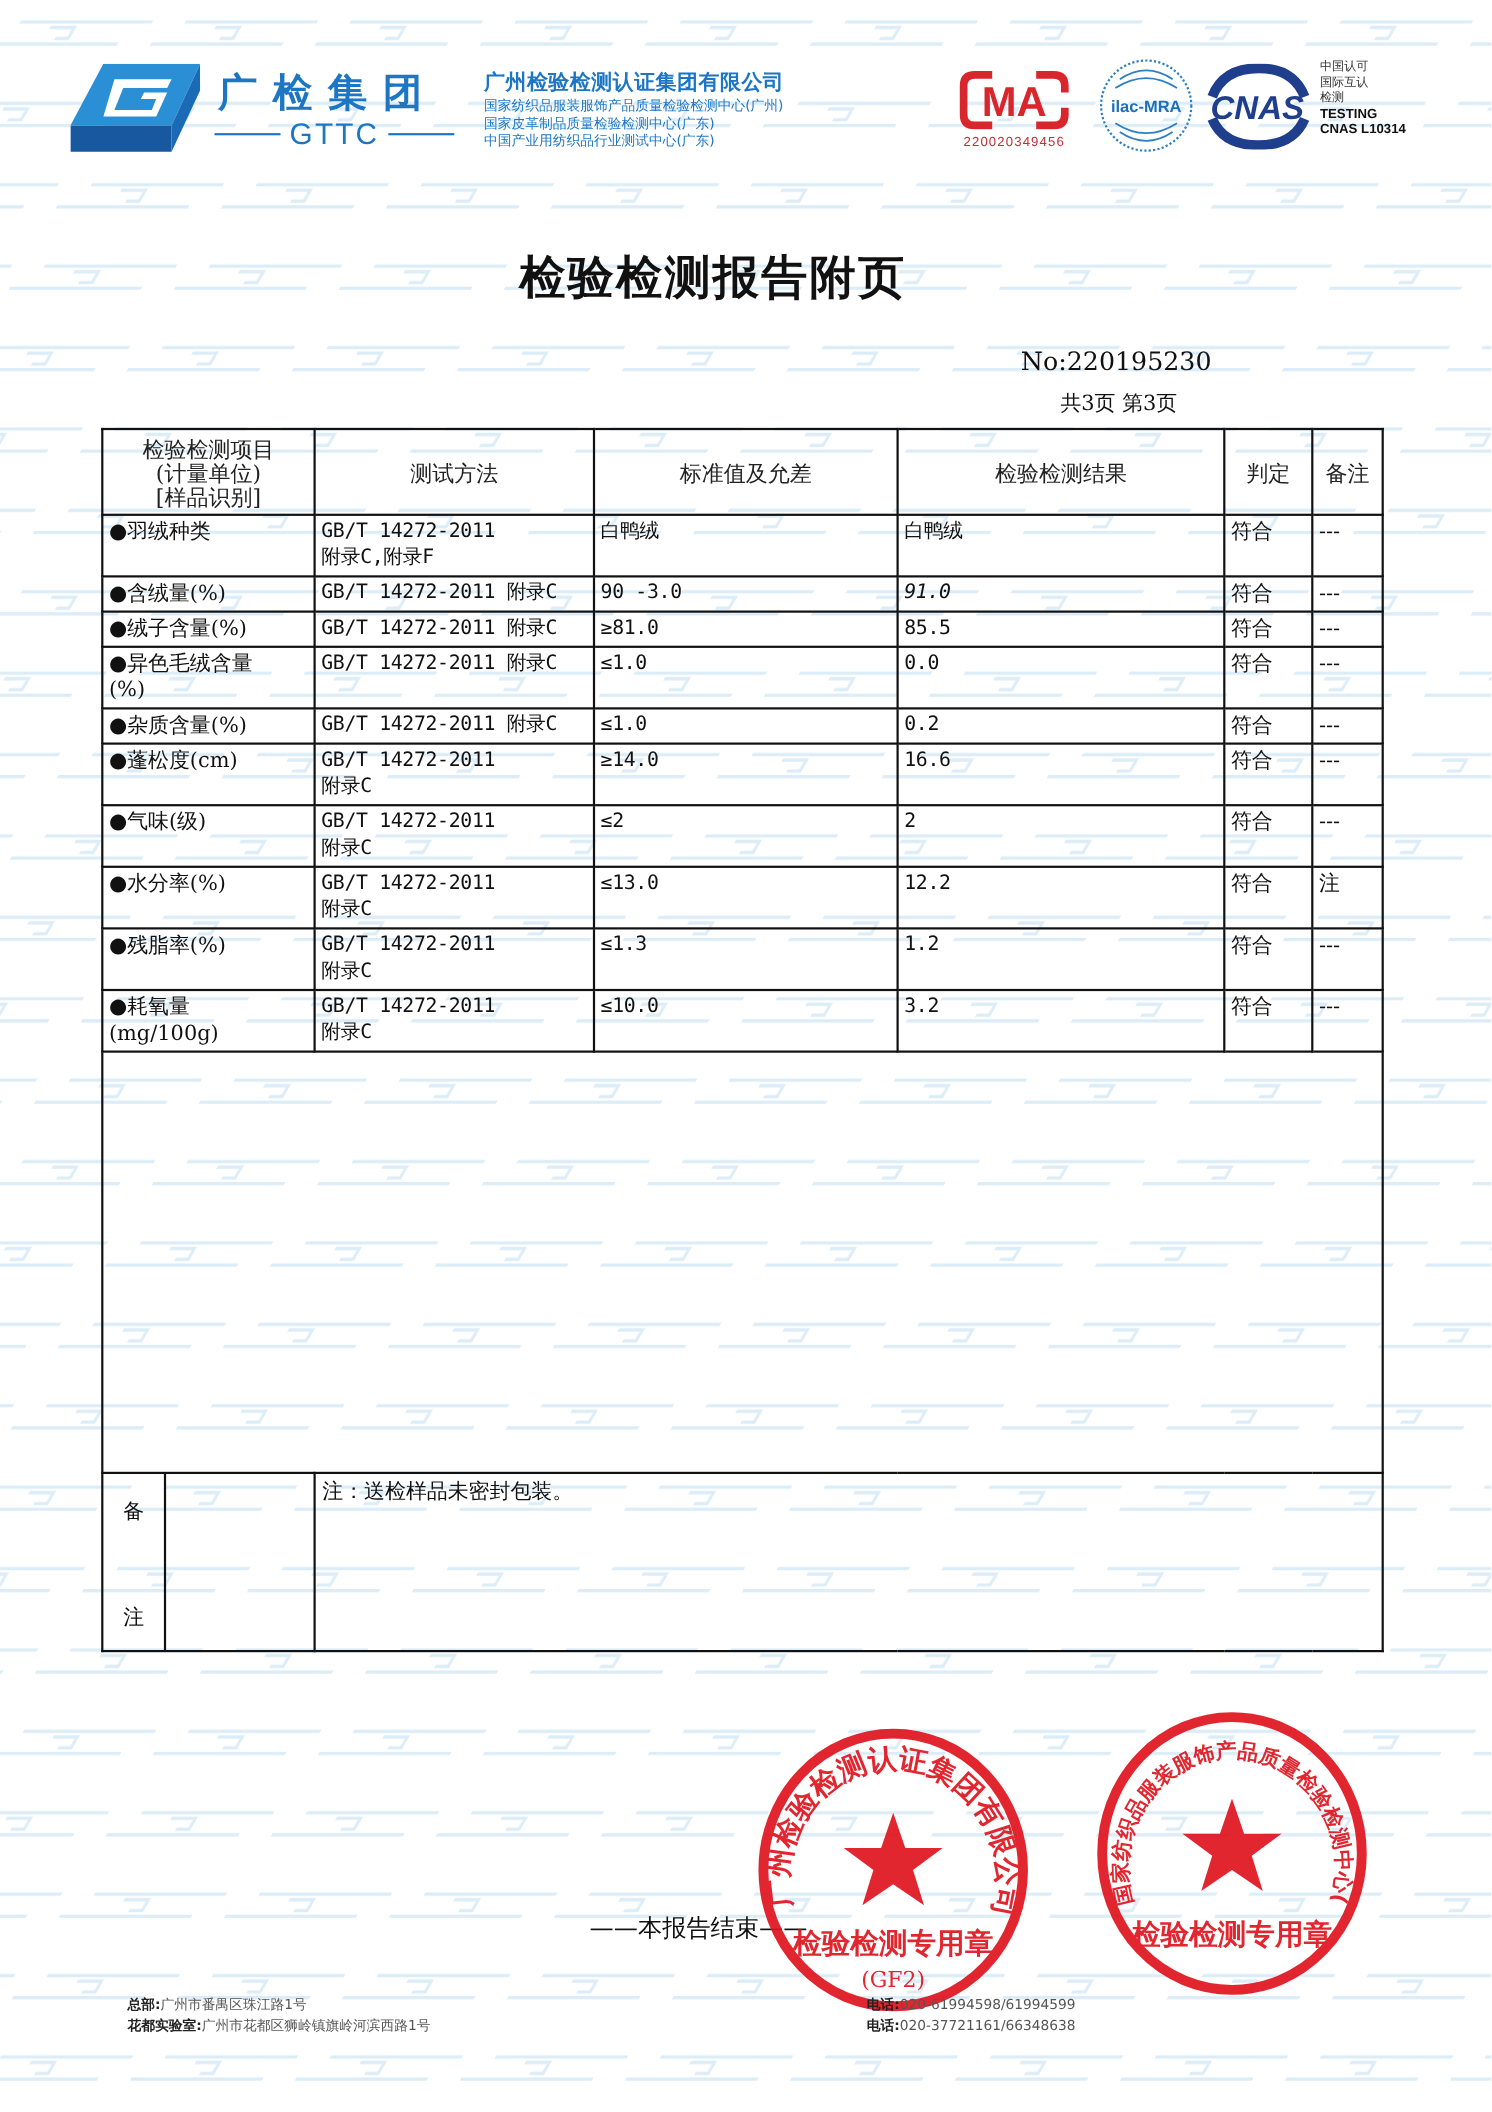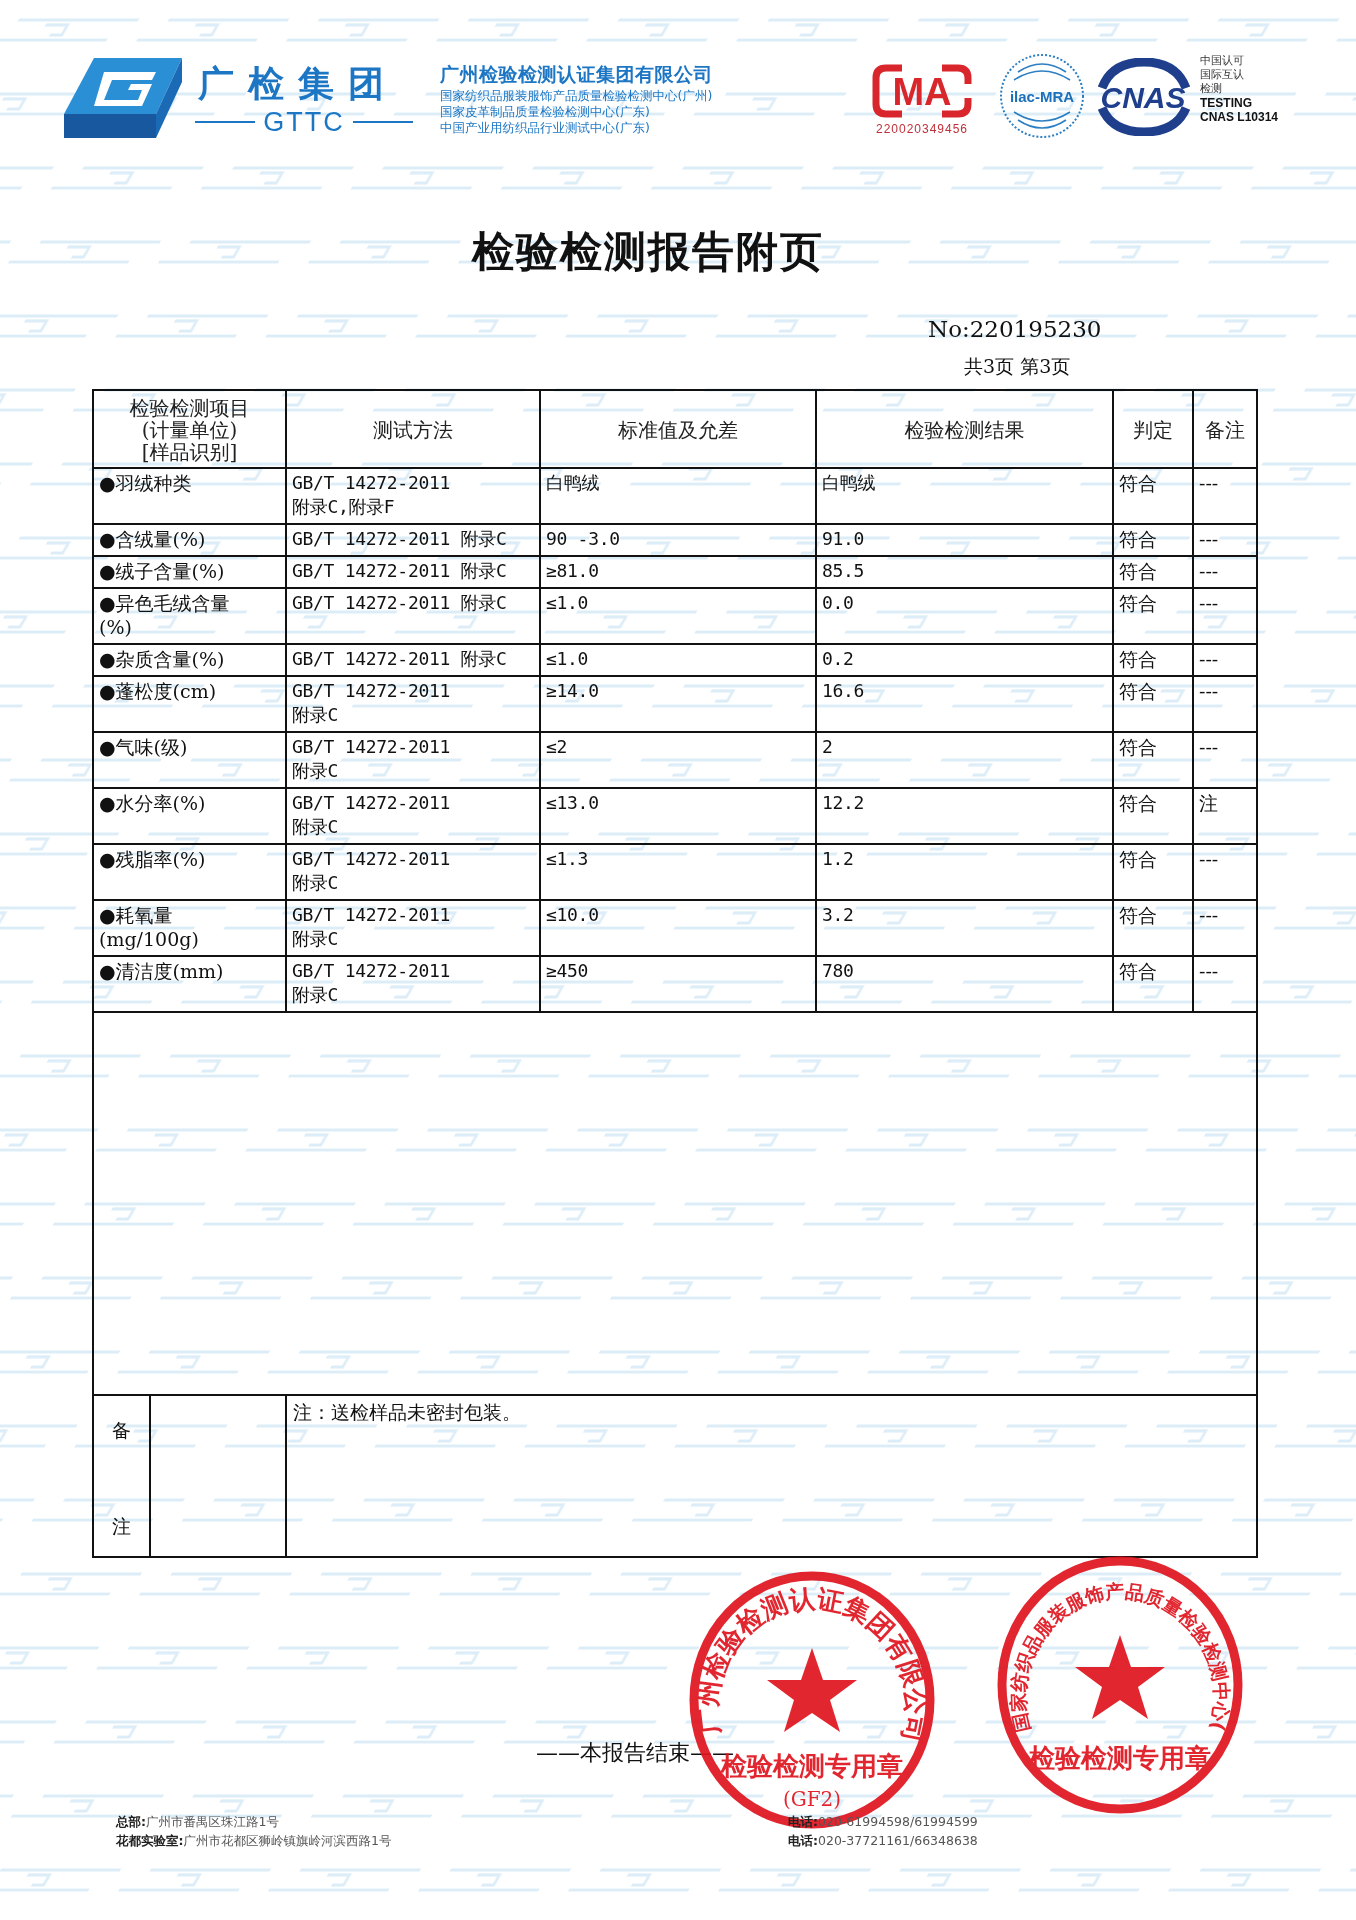--- a/index.html
+++ b/index.html
@@ -143,21 +143,21 @@
 附录C,附录F</td>
         <td class="mono" style="white-space: pre-line;">白鸭绒</td>
         <td class="mono" style="white-space: pre-line;">白鸭绒</td>
         <td style="white-space: pre-line;">符合</td>
         <td style="white-space: pre-line;">---</td>
       </tr>
       <tr style="height: 32px;">
         <td style="white-space: pre-line;">●含绒量(%)</td>
         <td class="mono" style="white-space: pre-line;">GB/T 14272-2011 附录C</td>
         <td class="mono" style="white-space: pre-line;">90 -3.0</td>
-        <td class="mono" style="white-space: pre-line;">91.0</td>
+        <td class="mono" style="white-space: pre-line; font-style: italic;">91.0</td>
         <td style="white-space: pre-line;">符合</td>
         <td style="white-space: pre-line;">---</td>
       </tr>
       <tr style="height: 32px;">
         <td style="white-space: pre-line; margin-top: 37px;">●绒子含量(%)</td>
         <td class="mono" style="white-space: pre-line;">GB/T 14272-2011 附录C</td>
         <td class="mono" style="white-space: pre-line; margin-left: 32px;">≥81.0</td>
         <td class="mono" style="white-space: pre-line;">85.5</td>
         <td style="white-space: pre-line;">符合</td>
         <td style="white-space: pre-line;">---</td>
@@ -215,29 +215,20 @@
         <td style="white-space: pre-line;">符合</td>
         <td style="white-space: pre-line;">---</td>
       </tr>
       <tr style="height: 56px;">
         <td style="white-space: pre-line;">●耗氧量
 (mg/100g)</td>
         <td class="mono" style="white-space: pre-line;">GB/T 14272-2011
 附录C</td>
         <td class="mono" style="white-space: pre-line;">≤10.0</td>
         <td class="mono" style="white-space: pre-line; margin-left: 16px;">3.2</td>
-        <td style="white-space: pre-line;">符合</td>
-        <td style="white-space: pre-line;">---</td>
-      </tr>
-      <tr style="height: 56px;">
-        <td style="white-space: pre-line;">●清洁度(mm)</td>
-        <td class="mono" style="white-space: pre-line;">GB/T 14272-2011
-附录C</td>
-        <td class="mono" style="white-space: pre-line;">≥450</td>
-        <td class="mono" style="white-space: pre-line;">780</td>
         <td style="white-space: pre-line;">符合</td>
         <td style="white-space: pre-line;">---</td>
       </tr>
     </tbody>
   <tbody>
       <tr>
     <td class="blank" colspan="6"></td>
   </tr>
   <tr style="height:160px">
     <td class="remark-label" colspan="1" style="width:46px;padding:0;">

